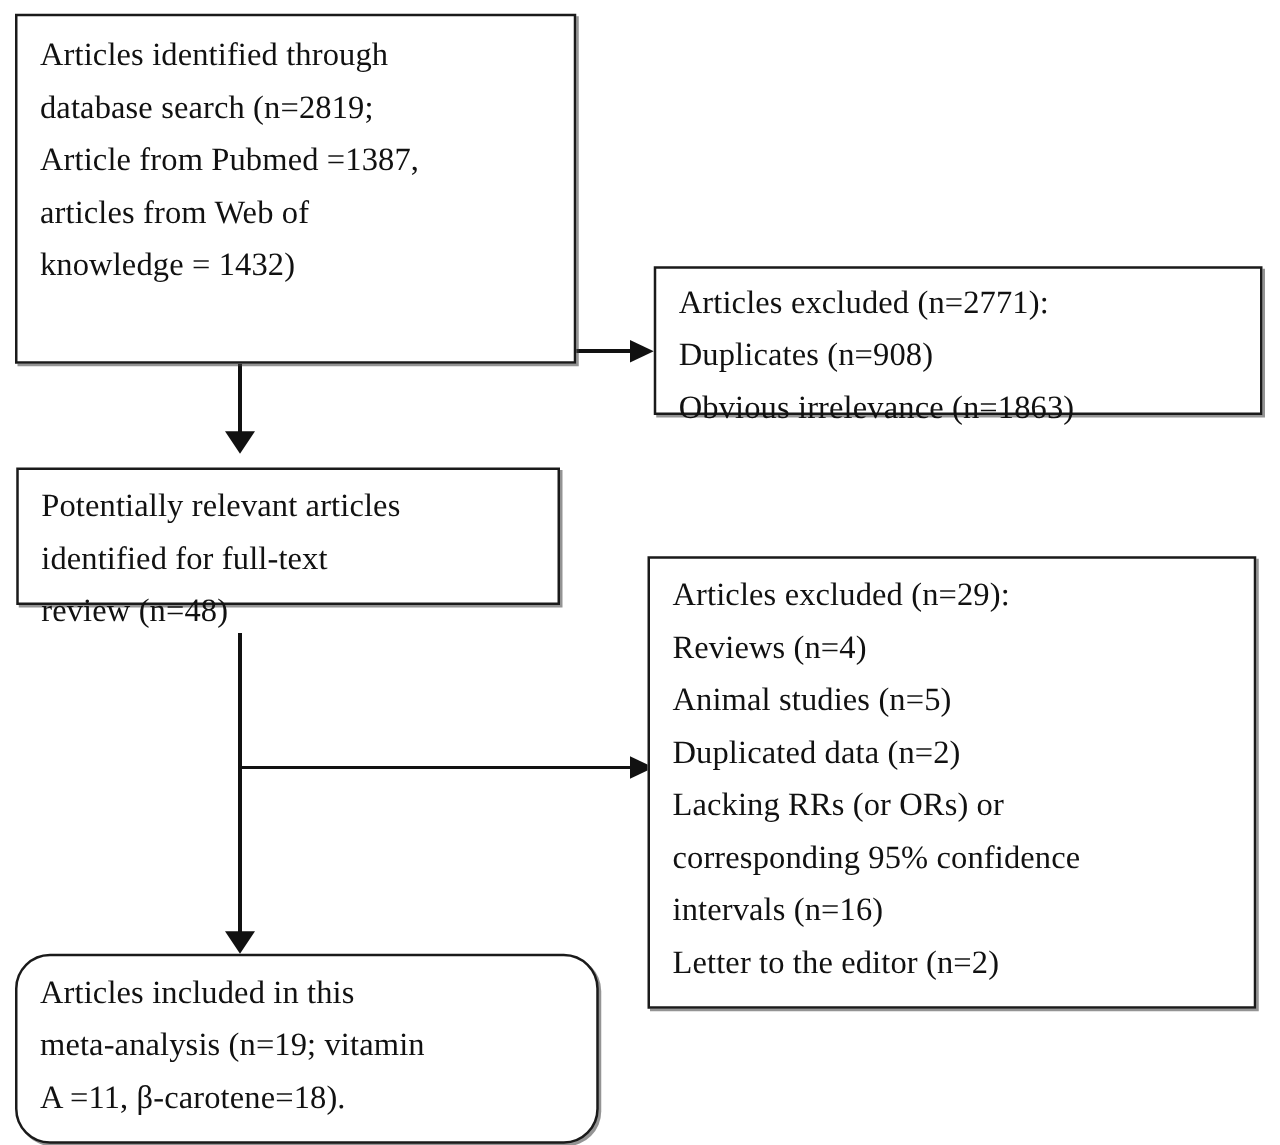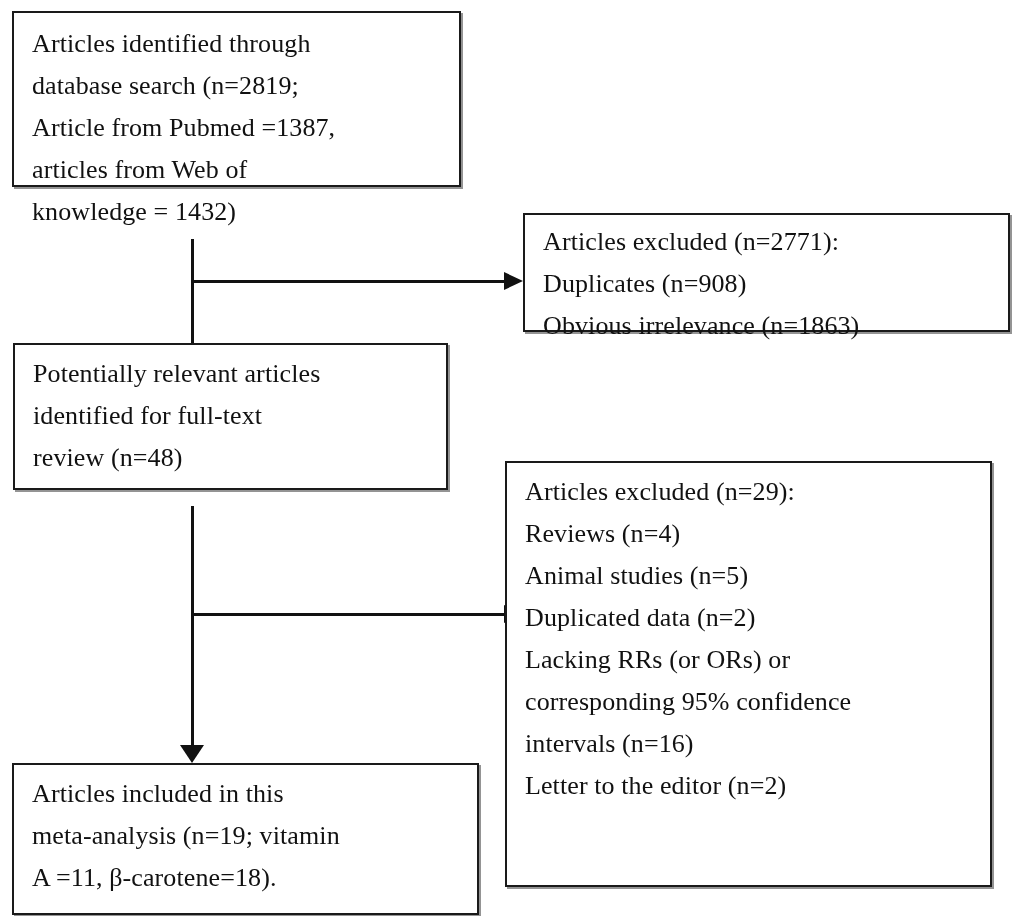--- a/index.html
+++ b/index.html
@@ -29,25 +29,25 @@
     left: 18px;
     right: 10px;
     top: 8px;
     font-size: 26px;
     line-height: 42px;
     letter-spacing: 0.1px;
     white-space: pre-wrap;
     color: #111111;
   }
   
-  #box-identified   { left: 12px;  top: 11px;  width: 449px; height: 176px; }
+  #box-identified   { left: 12px;  top: 11px;  width: 449px; height: 280px; }
   #box-excluded-1   { left: 523px; top: 213px; width: 487px; height: 119px; }
-  #box-relevant     { left: 13px;  top: 343px; width: 435px; height: 147px; font-family: Liberation Serif, serif; }
-  #box-excluded-2   { left: 505px; top: 445px; width: 487px; height: 426px; margin-top: 16px; }
-  #box-included     { left: 12px;  top: 763px; width: 467px; height: 152px; }
+  #box-relevant     { left: 13px;  top: 374px; width: 435px; height: 110px; font-family: Liberation Serif, serif; }
+  #box-excluded-2   { left: 518px; top: 445px; width: 487px; height: 362px; }
+  #box-included     { left: 12px;  top: 763px; width: 467px; height: 152px; border-radius: 28px; }
 
   #box-identified .box-text { top: 10px; }
   #box-excluded-1 .box-text { top: 6px; }
   #box-relevant   .box-text { top: 8px; }
   #box-excluded-2 .box-text { top: 8px; }
   #box-included   .box-text { top: 8px; }
 
   #connectors {
     position: absolute;
     left: 0;

